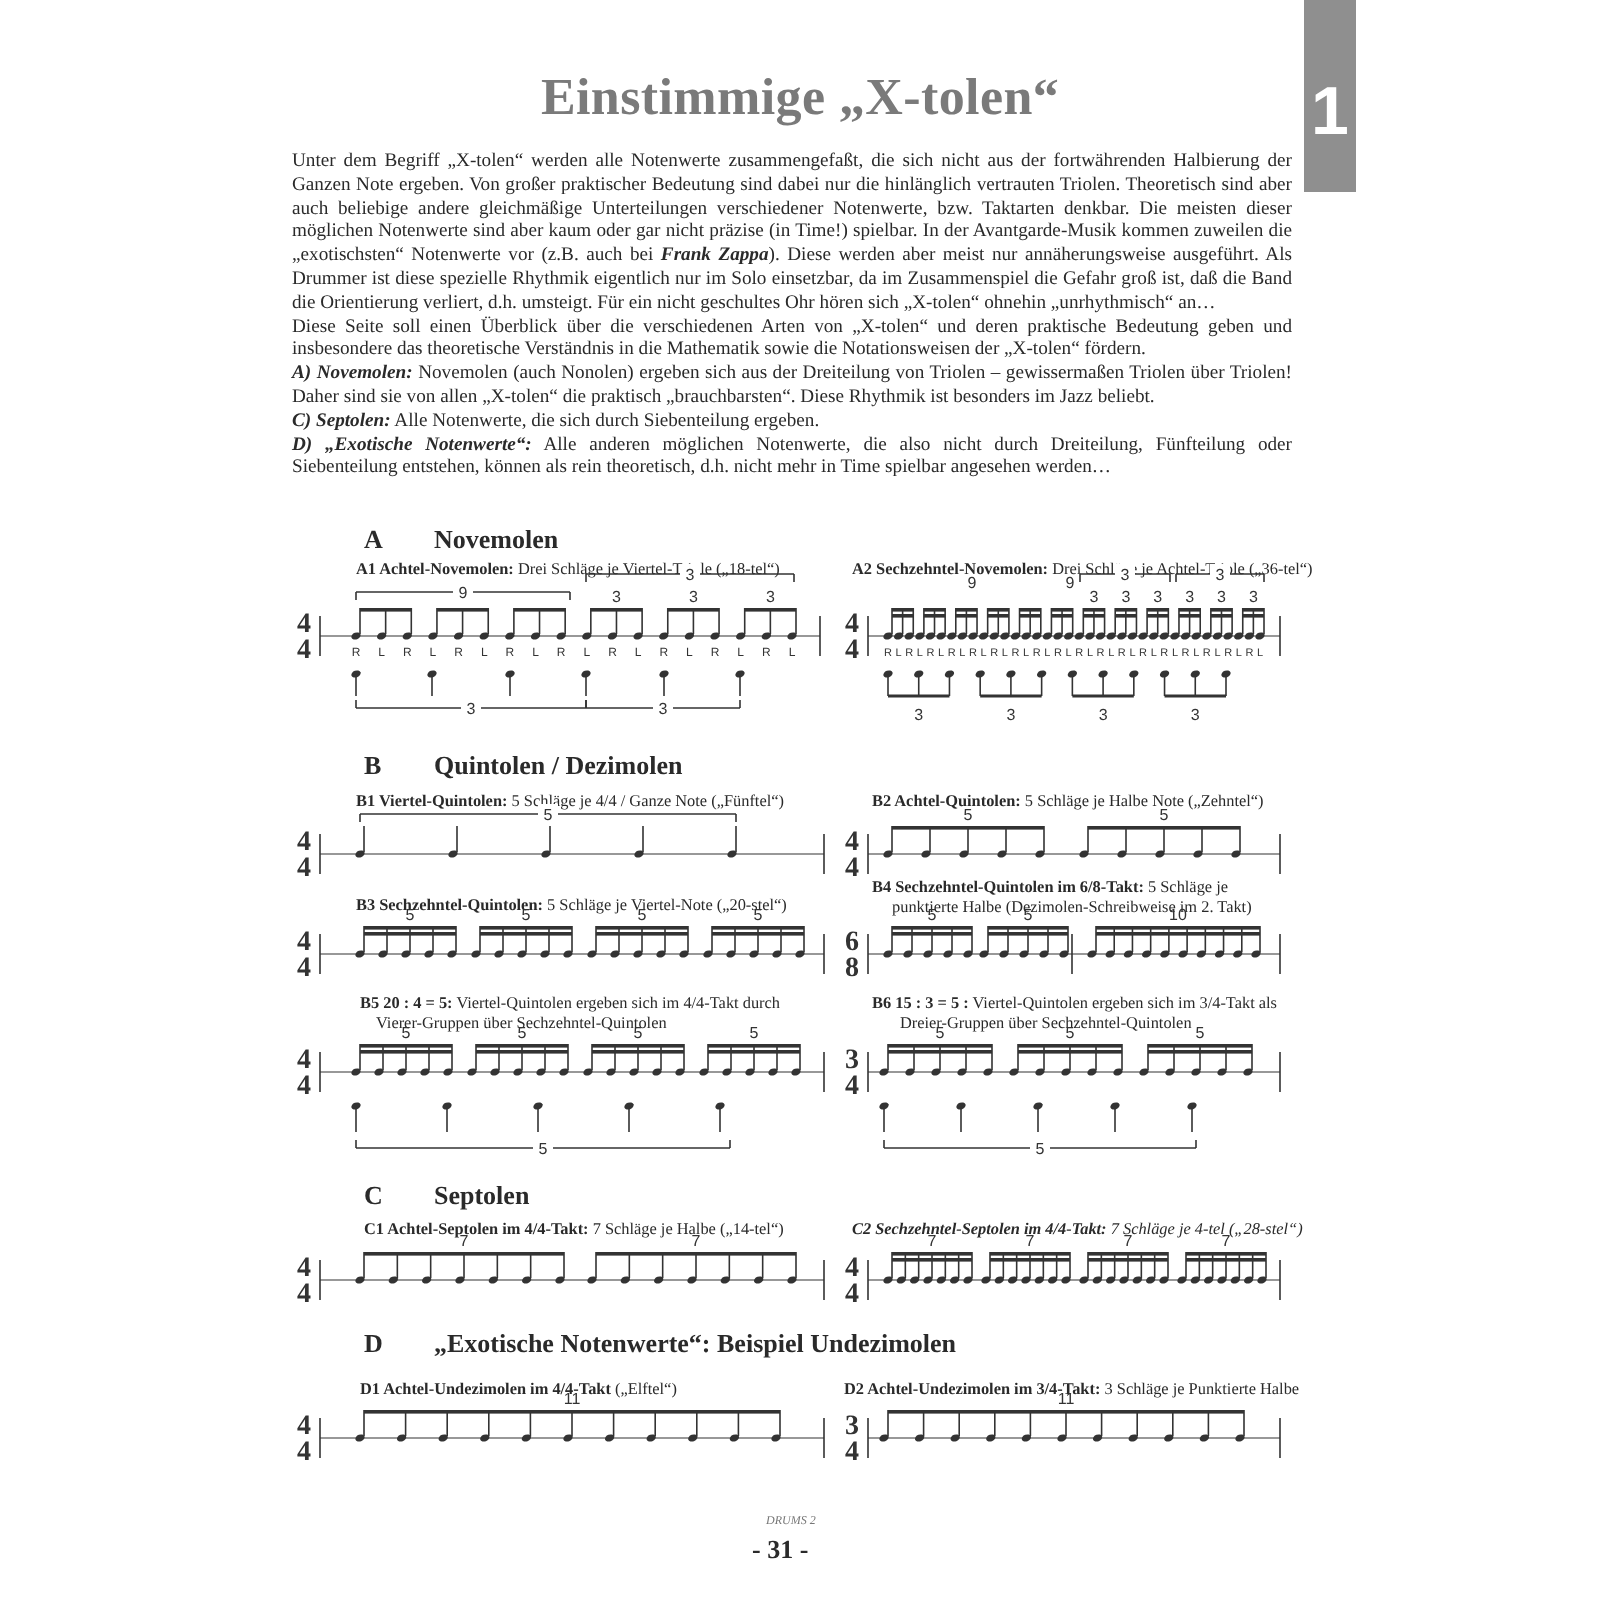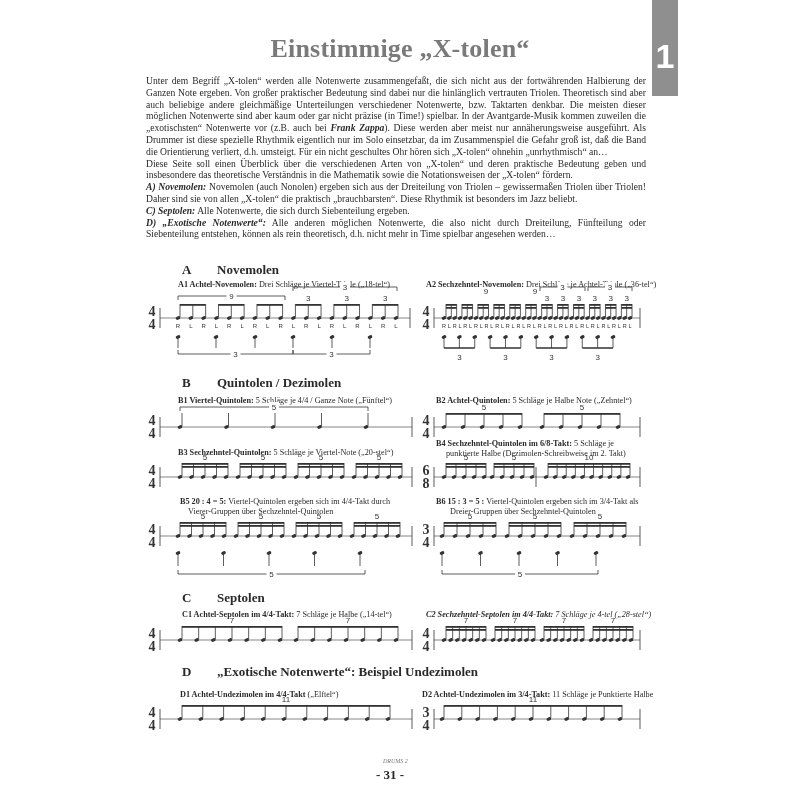--- a/index.html
+++ b/index.html
@@ -47,21 +47,21 @@
 <div class="exlabel" style="left:426px;top:280px;"><b>A2 Sechzehntel-Novemolen:</b><span> Drei Schläge je Achtel-Triole („36-tel“)</span></div>
 <div class="exlabel" style="left:178px;top:396px;"><b>B1 Viertel-Quintolen:</b><span> 5 Schläge je 4/4 / Ganze Note („Fünftel“)</span></div>
 <div class="exlabel" style="left:436px;top:396px;"><b>B2 Achtel-Quintolen:</b><span> 5 Schläge je Halbe Note („Zehntel“)</span></div>
 <div class="exlabel" style="left:178px;top:448px;"><b>B3 Sechzehntel-Quintolen:</b><span> 5 Schläge je Viertel-Note („20-stel“)</span></div>
 <div class="exlabel" style="left:436px;top:439px;"><b>B4 Sechzehntel-Quintolen im 6/8-Takt:</b><span> 5 Schläge je</span><br><span style="padding-left:10px">punktierte Halbe (Dezimolen-Schreibweise im 2. Takt)</span></div>
 <div class="exlabel" style="left:180px;top:497px;"><b>B5 20 : 4 = 5:</b><span> Viertel-Quintolen ergeben sich im 4/4-Takt durch</span><br><span style="padding-left:8px">Vierer-Gruppen über Sechzehntel-Quintolen</span></div>
 <div class="exlabel" style="left:436px;top:497px;"><b>B6 15 : 3 = 5 :</b><span> Viertel-Quintolen ergeben sich im 3/4-Takt als</span><br><span style="padding-left:14px">Dreier-Gruppen über Sechzehntel-Quintolen</span></div>
 <div class="exlabel" style="left:182px;top:610px;"><b>C1 Achtel-Septolen im 4/4-Takt:</b><span> 7 Schläge je Halbe („14-tel“)</span></div>
 <div class="exlabel" style="left:426px;top:610px;font-style:italic;"><b>C2 Sechzehntel-Septolen im 4/4-Takt:</b><span> 7 Schläge je 4-tel („28-stel“)</span></div>
 <div class="exlabel" style="left:180px;top:690px;"><b>D1 Achtel-Undezimolen im 4/4-Takt</b><span> („Elftel“)</span></div>
-<div class="exlabel" style="left:422px;top:690px;"><b>D2 Achtel-Undezimolen im 3/4-Takt:</b><span> 11 Schläge je Punktierte Halbe</span></div>
+<div class="exlabel" style="left:422px;top:690px;"><b>D2 Achtel-Undezimolen im 3/4-Takt:</b><span> 3 Schläge je Punktierte Halbe</span></div>
 
 <svg class="staff" id="staff-A1" style="left:0;top:0" width="800" height="800">
     <line x1="160" y1="308" x2="160" y2="328" stroke="#333" stroke-width="0.8"></line>
     <line x1="160" y1="318" x2="410" y2="318" stroke="#333" stroke-width="0.6"></line>
     <line x1="410" y1="308" x2="410" y2="328" stroke="#333" stroke-width="0.8"></line>
     <text x="152" y="316" font-size="14" text-anchor="middle" font-family="Liberation Serif, serif" font-weight="bold" fill="#333">4</text>
     <text x="152" y="329" font-size="14" text-anchor="middle" font-family="Liberation Serif, serif" font-weight="bold" fill="#333">4</text>
     <ellipse cx="178" cy="318" rx="2.4" ry="1.7" fill="#333" transform="rotate(-20 178 318)"></ellipse>
     <line x1="180" y1="317" x2="180" y2="304" stroke="#333" stroke-width="0.8"></line>
     <ellipse cx="190.8235294117647" cy="318" rx="2.4" ry="1.7" fill="#333" transform="rotate(-20 190.8235294117647 318)"></ellipse>

